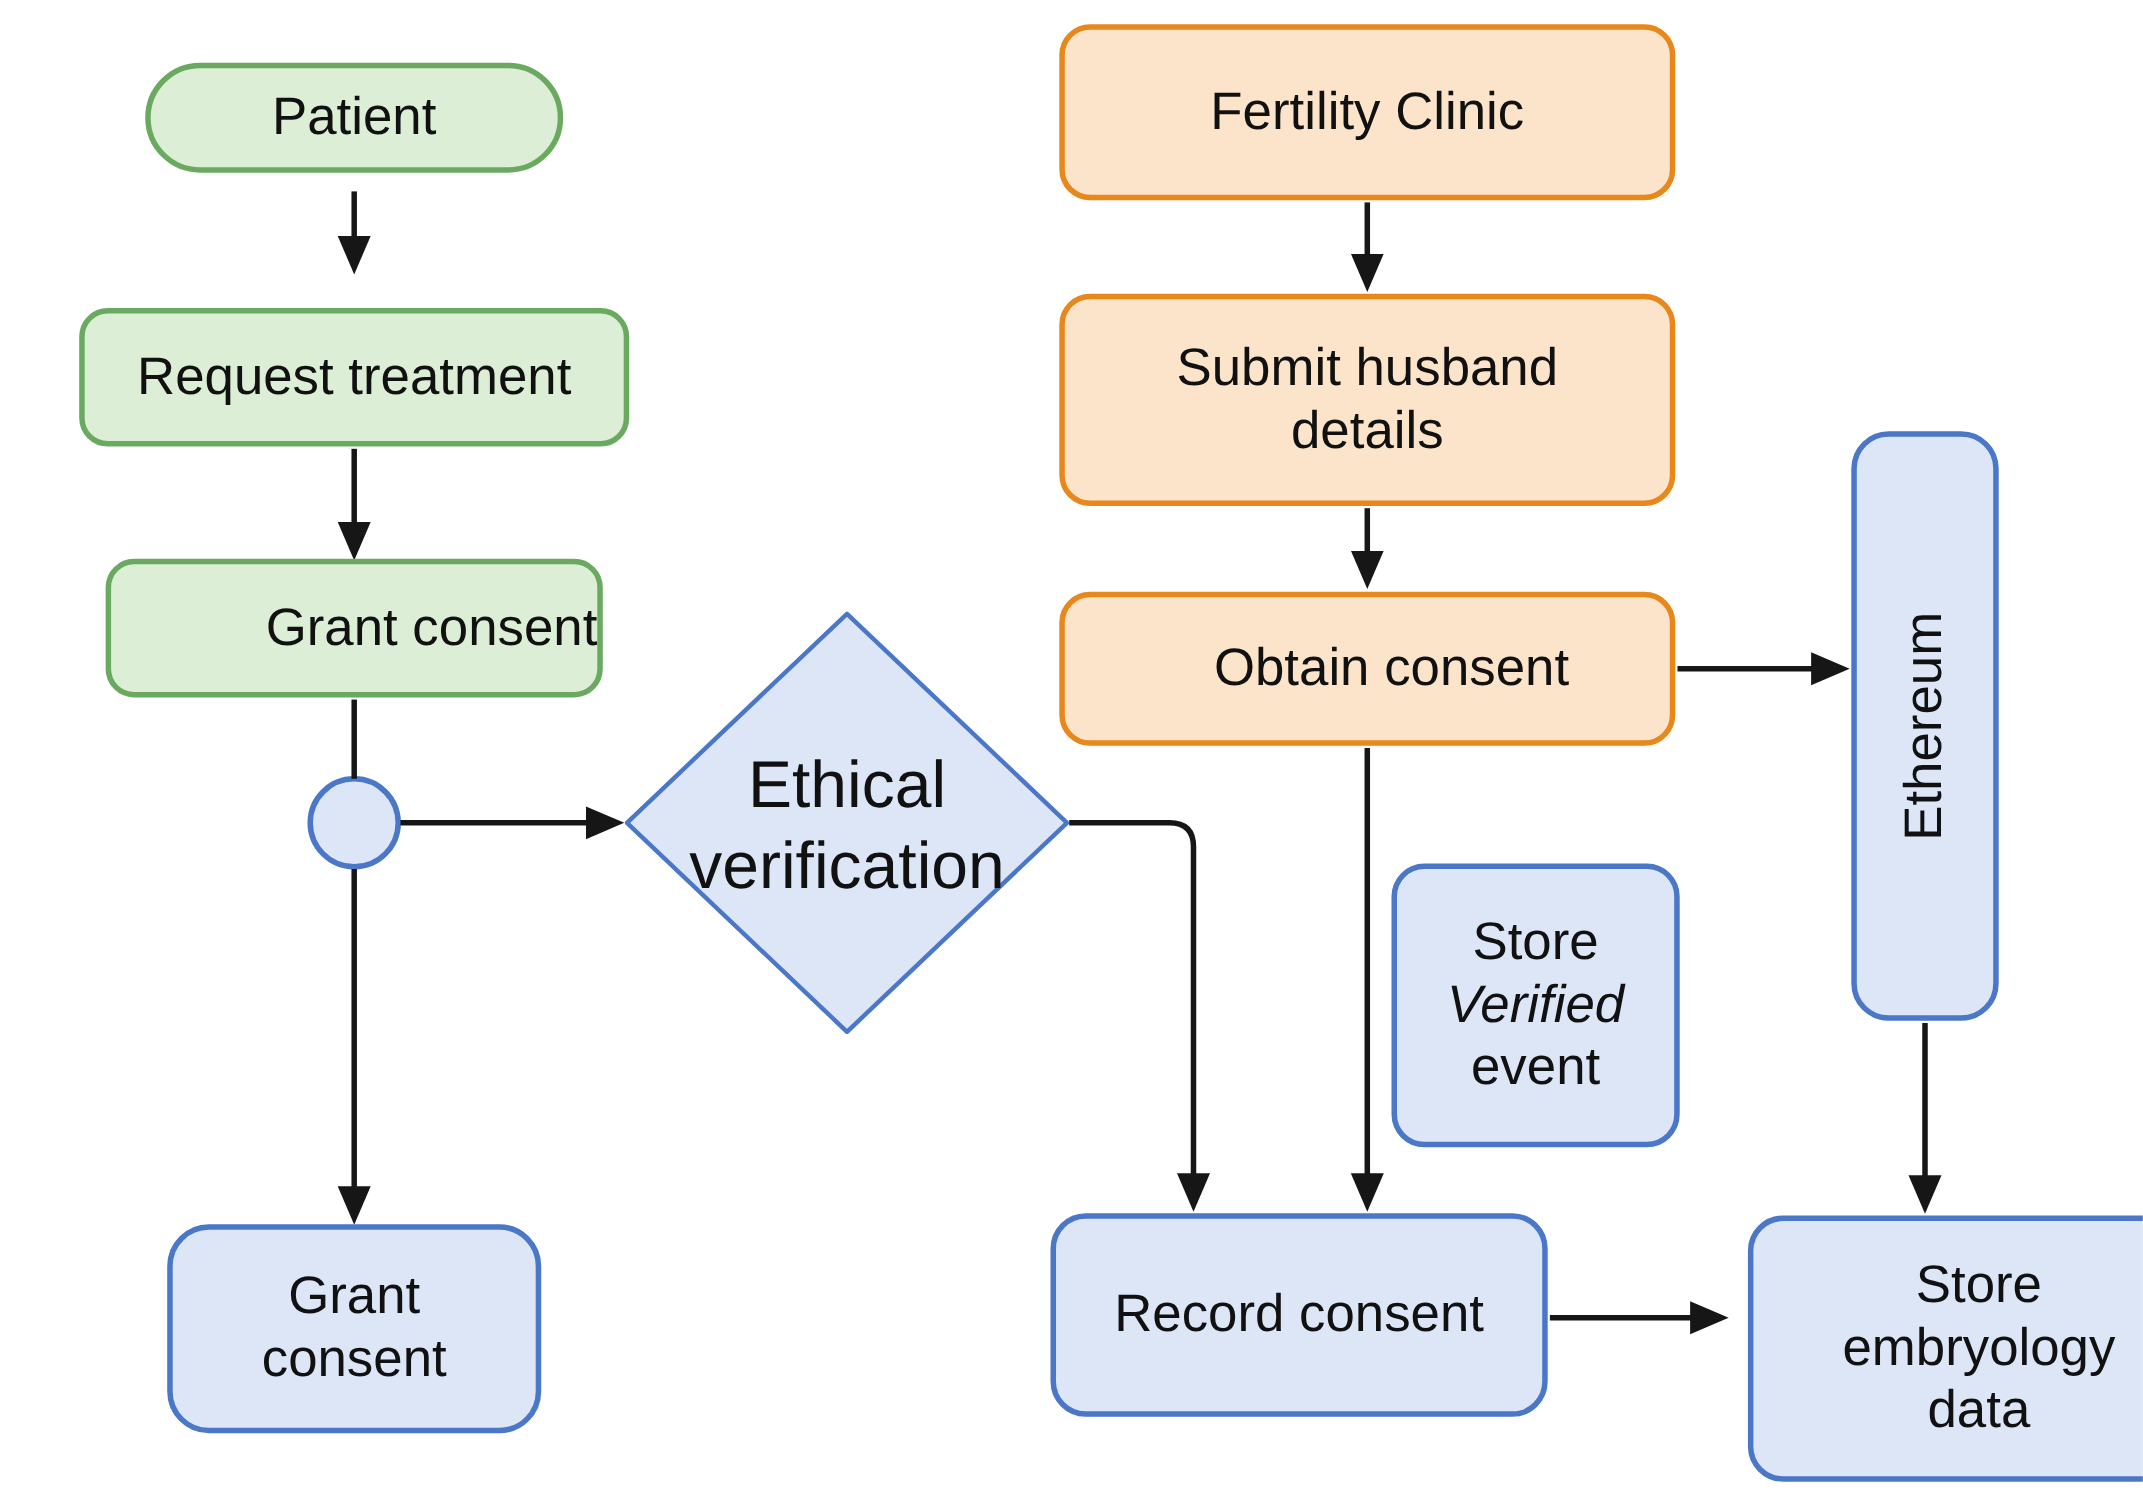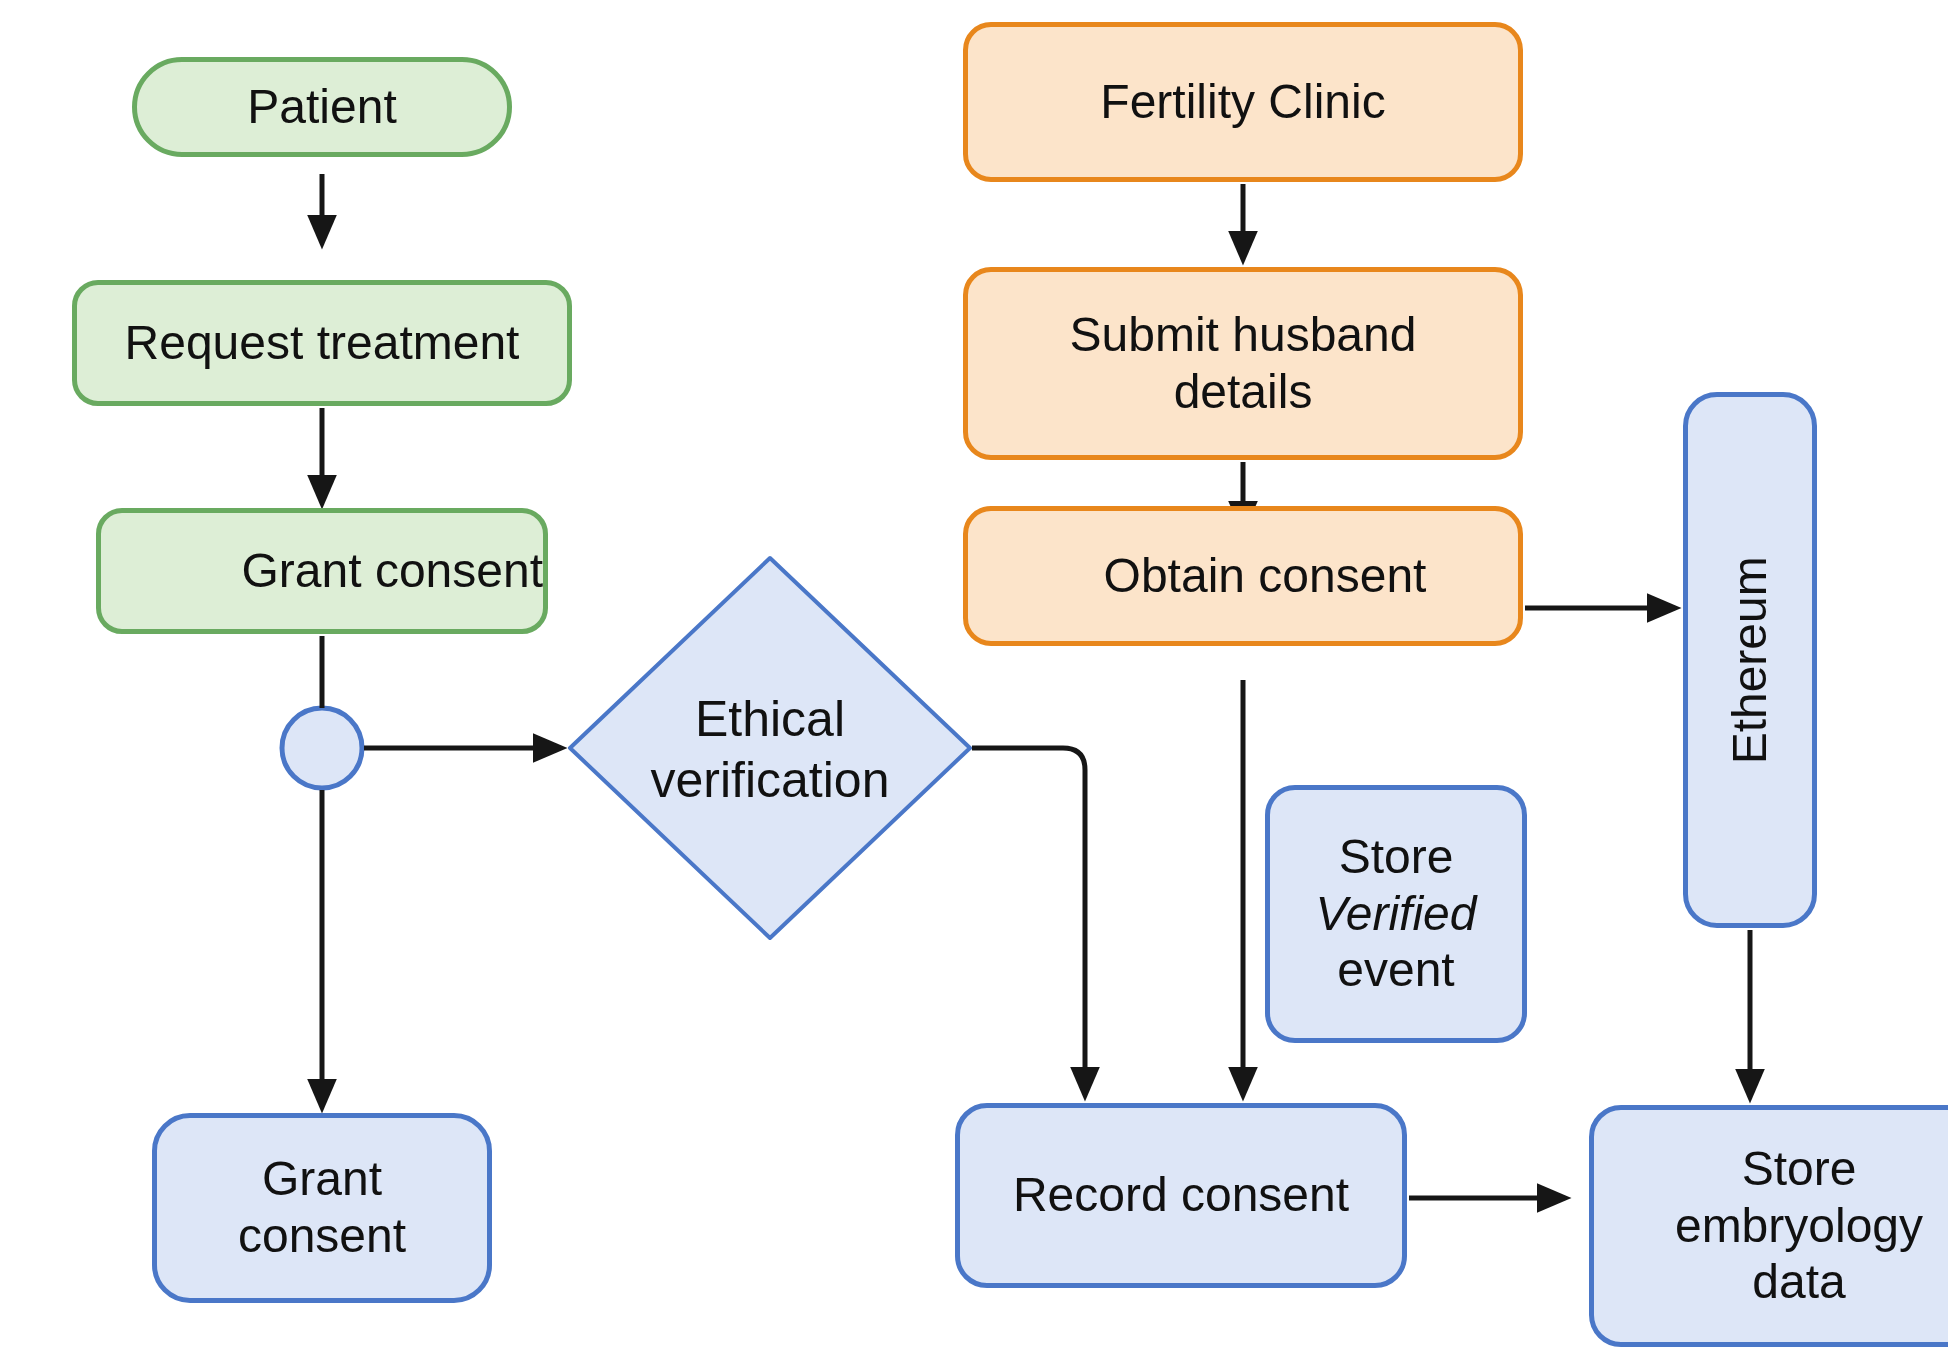--- a/index.html
+++ b/index.html
@@ -74,41 +74,41 @@
 
   .diamond-label {
     position: absolute;
     left: 570px; top: 560px;
     width: 400px; height: 380px;
     display: flex;
     flex-direction: column;
     align-items: center;
     justify-content: center;
     text-align: center;
-    font-size: 50px;
+    font-size: 60px;
     line-height: 1.22;
     color: var(--text, #111111);
   }
 
   .vertical-label {
     transform: rotate(-90deg);
     white-space: nowrap;
     font-size: 48px;
   }
 
   .italic { font-style: italic; }
 
   
   #node-patient            { left: 132px;  top: 57px;   width: 380px; height: 100px; }
   #node-request-treatment  { left: 72px;   top: 280px;  width: 500px; height: 126px; }
   #node-grant-consent      { left: 96px;   top: 508px;  width: 452px; height: 126px; align-items: flex-end; }
   #node-grant-consent-onchain { left: 152px; top: 1113px; width: 340px; height: 190px; border-radius: 38px; }
   #node-fertility-clinic   { left: 963px;  top: 22px;   width: 560px; height: 160px; }
   #node-submit-husband     { left: 963px;  top: 267px;  width: 560px; height: 193px; align-items: center; }
-  #node-obtain-consent     { left: 963px;  top: 506px;  width: 560px; height: 140px; padding-left: 44px; }
+  #node-obtain-consent     { left: 963px;  top: 538px;  width: 560px; height: 140px; padding-left: 44px; }
   #node-emit-verified      { left: 1265px; top: 785px;  width: 262px; height: 258px; border-radius: 30px; }
   #node-ethereum           { left: 1683px; top: 392px;  width: 134px; height: 536px; border-radius: 34px; }
   #node-record-consent     { left: 955px;  top: 1103px; width: 452px; height: 185px; }
   #node-store-embryology   { left: 1573px; top: 1105px; width: 420px; height: 242px; margin-left: 16px; }
 </style>
 </head>
 <body>
 
 <div class="canvas">
 

